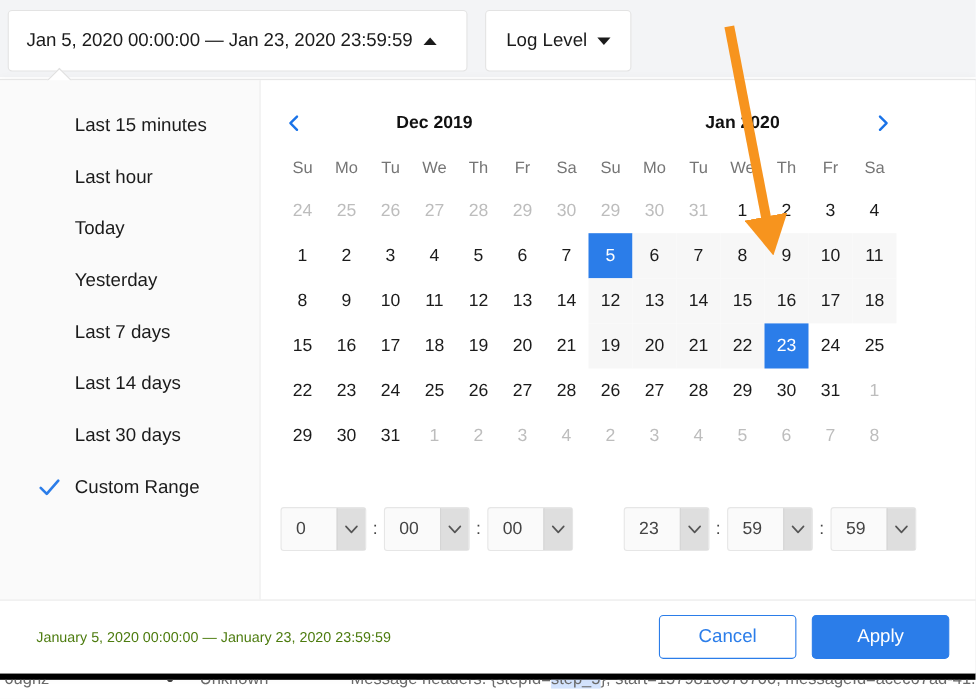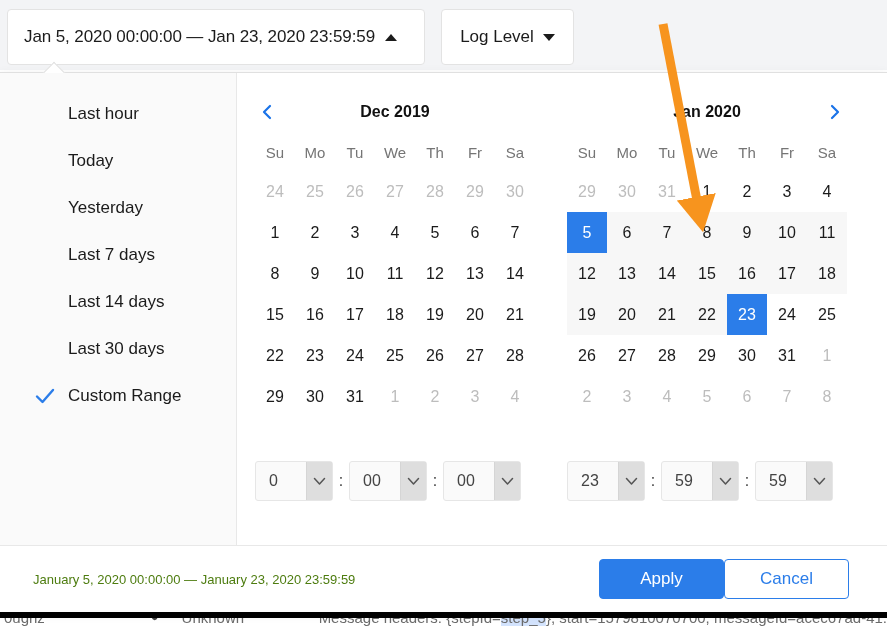--- a/index.html
+++ b/index.html
@@ -170,21 +170,20 @@
   
   .cal-area {
     flex: 1;
     height: 472px;
     background: #ffffff;
     position: relative;
   }
   .cals {
     display: flex;
     padding: 18px 18px 0 18px;
-    gap: 32px;
   }
   .cal { width: 280px; }
   .cal-head {
     height: 42px;
     display: flex;
     align-items: center;
     position: relative;
   }
   .cal-title {
     flex: 1;
@@ -406,20 +405,23 @@
       <span class="caret-down"></span>
     </div>
   </div>
 
   <div class="popup">
     <div class="popup-notch"></div>
 
     <div class="popup-body">
 
       <div class="sidebar" id="sidebar">
+          <div class="side-item">
+            <span>Last 15 minutes</span>
+          </div>
           <div class="side-item">
             <span>Last hour</span>
           </div>
           <div class="side-item">
             <span>Today</span>
           </div>
           <div class="side-item">
             <span>Yesterday</span>
           </div>
           <div class="side-item">
@@ -796,22 +798,22 @@
                   </svg>
                 </span>
               </div>
             </div>
         </div>
       </div>
     </div>
 
     <div class="footer">
       <div class="footer-text">January 5, 2020 00:00:00 — January 23, 2020 23:59:59</div>
+      <div class="btn btn-cancel">Cancel</div>
       <div class="btn btn-apply">Apply</div>
-      <div class="btn btn-cancel">Cancel</div>
     </div>
   </div>
 
   <svg class="annot" viewBox="0 0 887 635">
     <defs>
       <marker id="arrowhead" markerWidth="4" markerHeight="4.4" refX="1.6" refY="2.2" orient="auto">
         <path d="M0,0 L4,2.2 L0,4.4 Z" fill="#F7941E"></path>
       </marker>
     </defs>
     <line x1="663" y1="24" x2="699" y2="211" stroke="#F7941E" stroke-width="9" stroke-linecap="butt" marker-end="url(#arrowhead)"></line>

